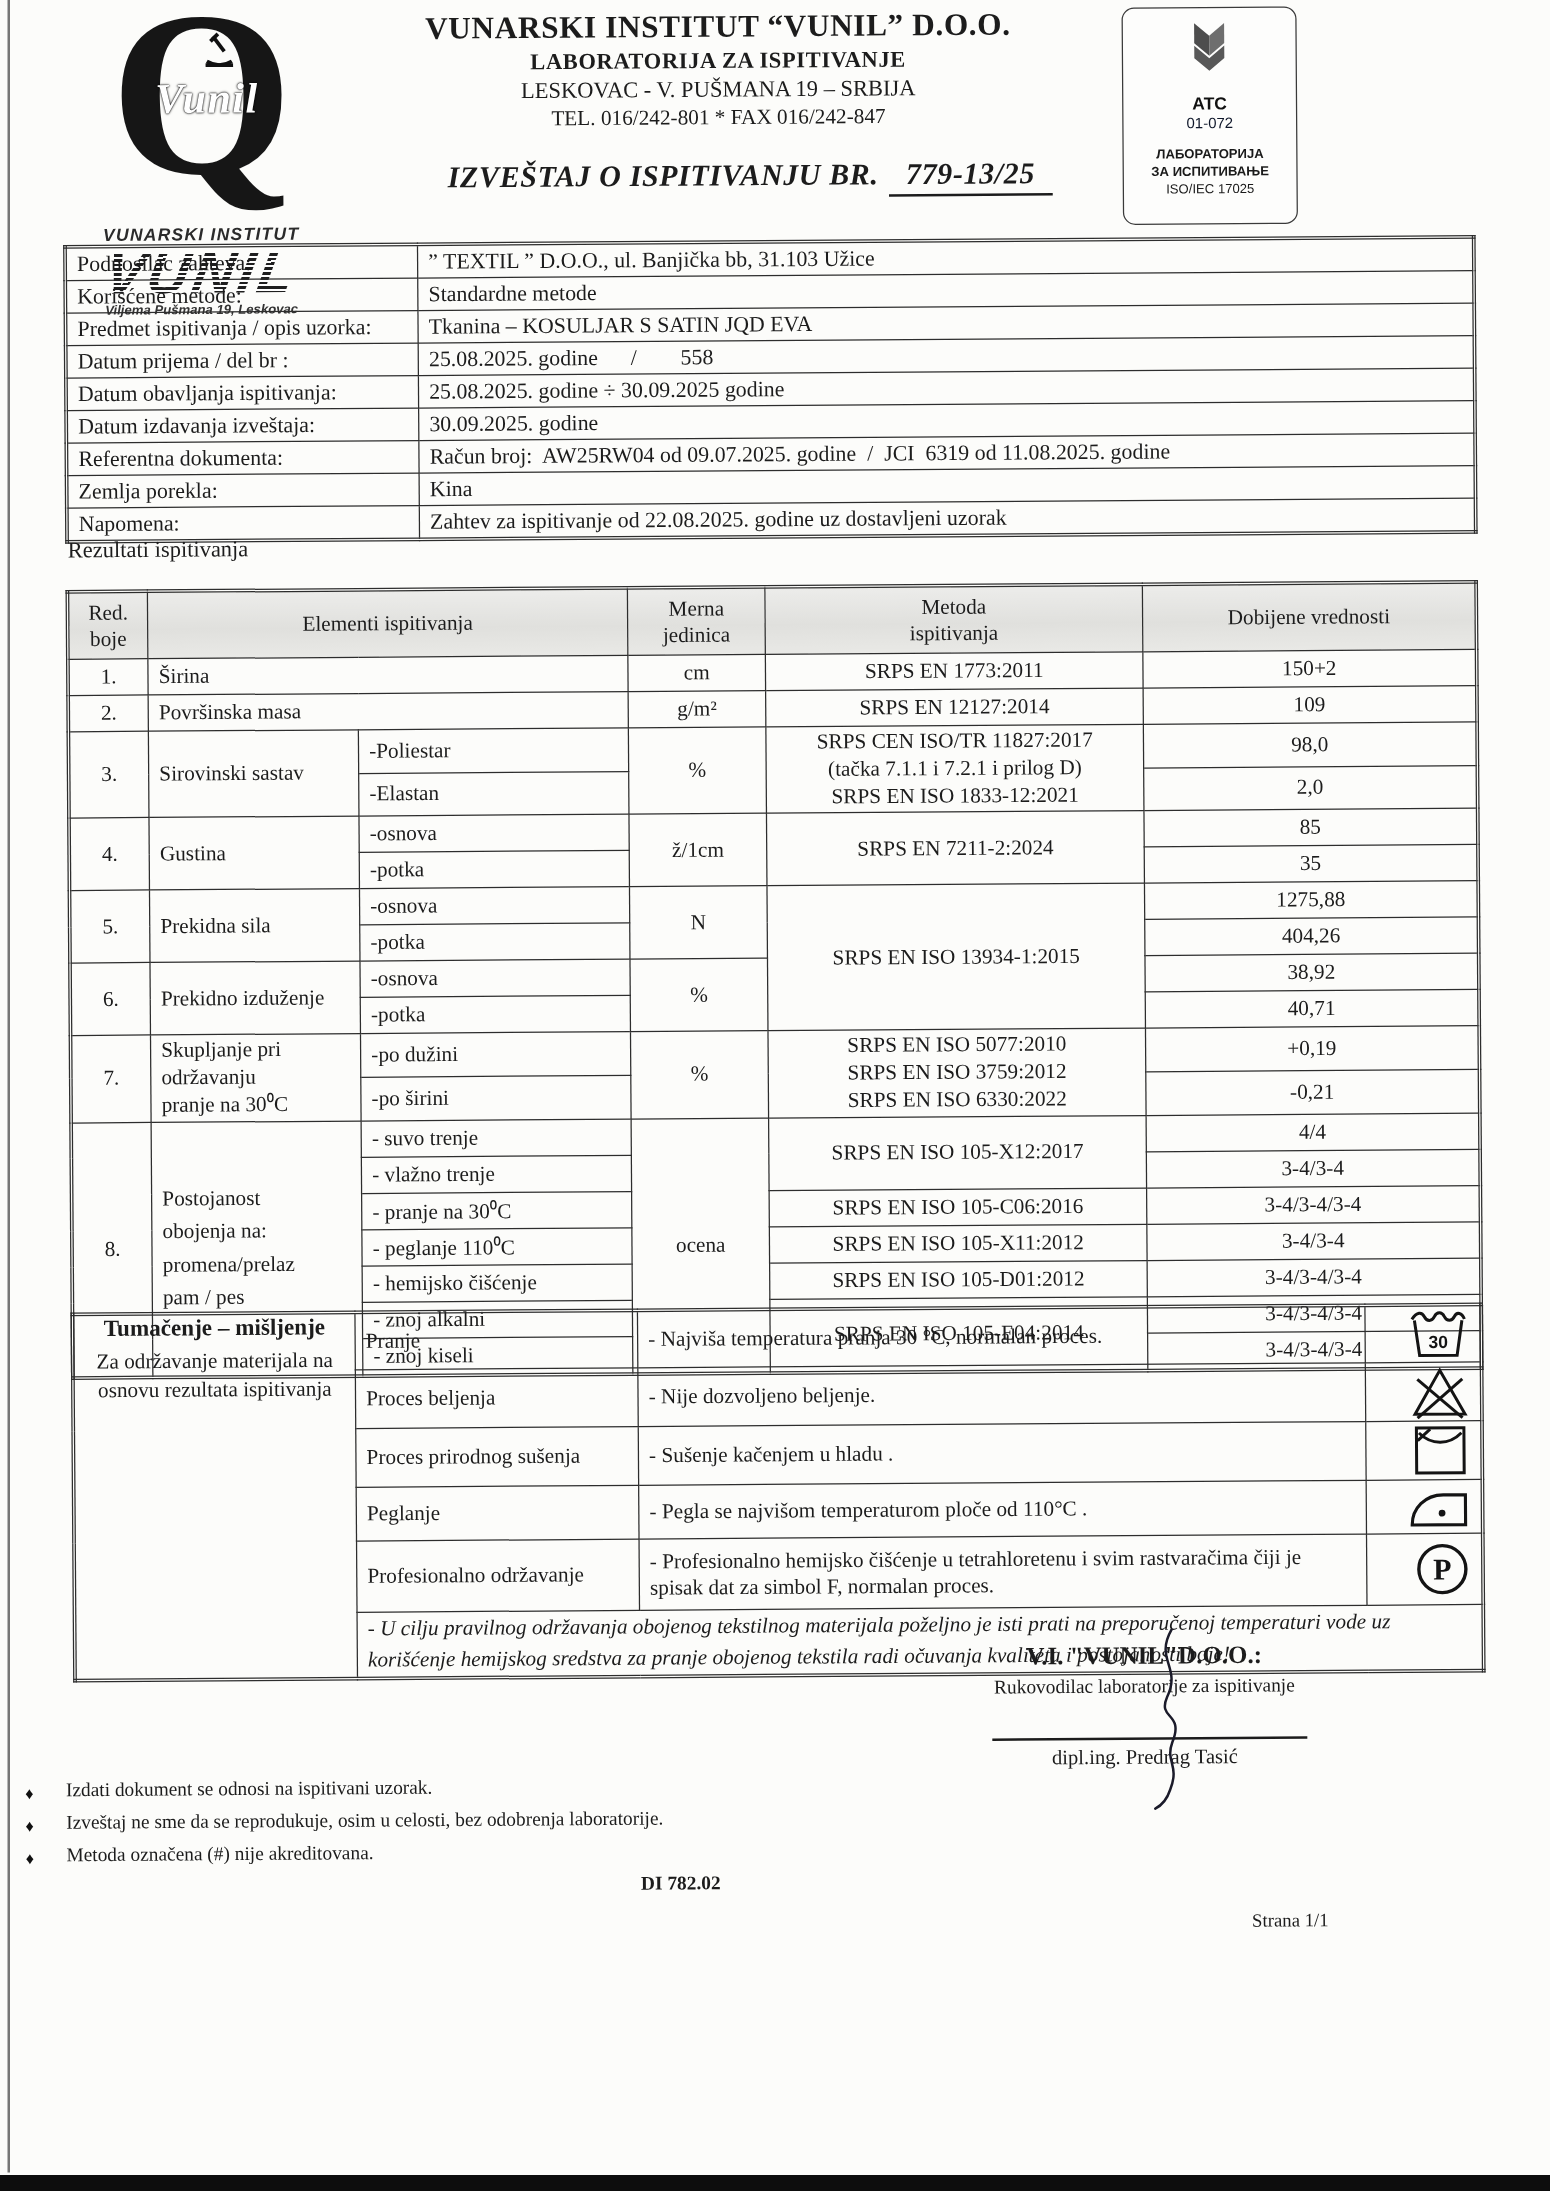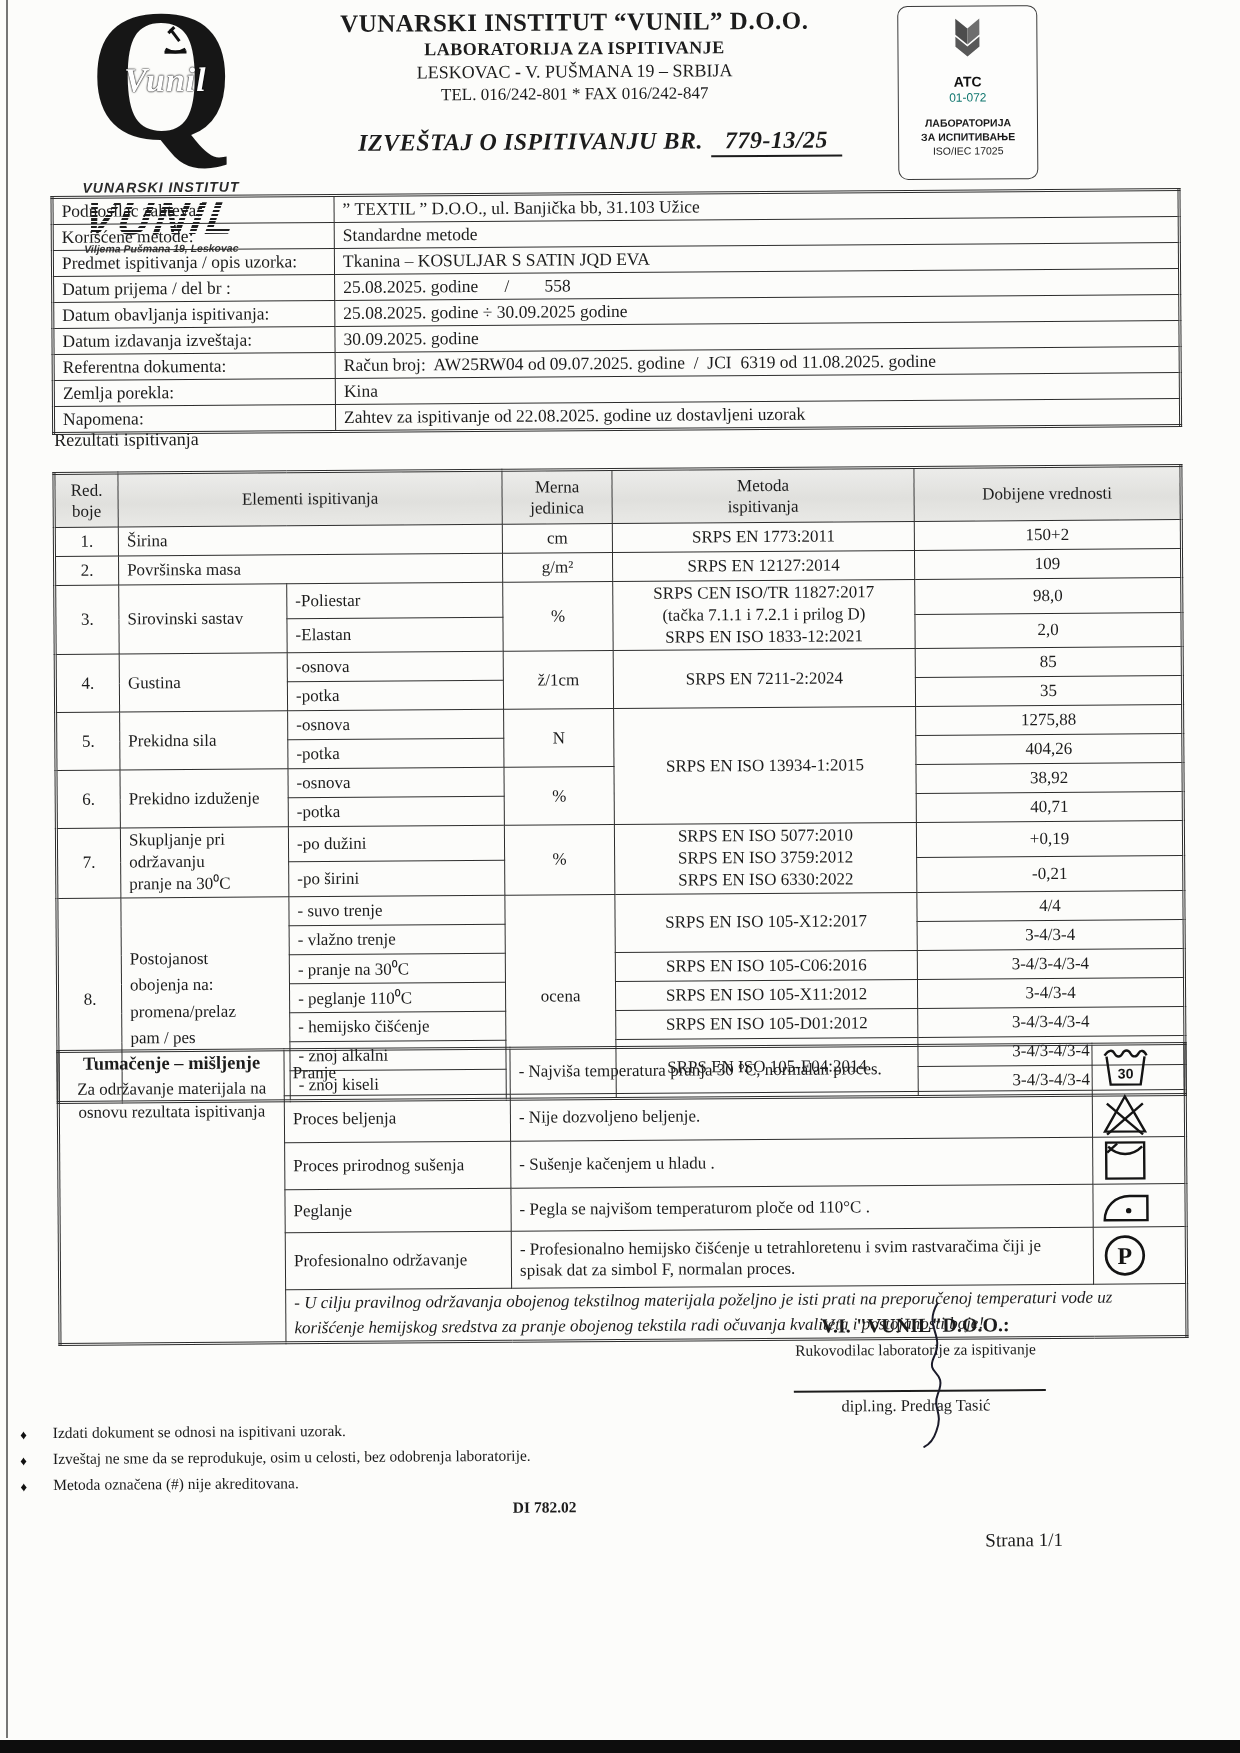--- a/index.html
+++ b/index.html
@@ -32,21 +32,21 @@
   .head-center{position:absolute; left:295px; top:8px; width:570px; text-align:center;}
   .org-name{font-size:25px; font-weight:700; letter-spacing:.5px;}
   .org-sub1{font-size:18px; font-weight:700; margin-top:2px; letter-spacing:.5px;}
   .org-sub2{font-size:18px; margin-top:2px;}
   .org-sub3{font-size:17px; margin-top:2px;}
   .report-title{position:absolute; left:255px; top:128px; width:700px; text-align:center; font-size:24px; font-weight:700; font-style:italic; letter-spacing:.5px;}
   .report-no{display:inline-block; border-bottom:2.5px solid #1c1c1c; padding:0 14px 1px 14px; margin-left:8px;}
 
   .badge{position:absolute; left:903px; top:8px; width:138px; height:172px; border:1.6px solid #3a3a3a; border-radius:10px; background:#fdfdfc; text-align:center; font-family:"Liberation Sans",sans-serif;}
   .badge-name{font-weight:700; font-size:14px; color:#111; margin-top:1px;}
-  .badge-num{font-size:12px; color:#0f766e; margin-top:1px;}
+  .badge-num{font-size:12px; color:#0f172a; margin-top:1px;}
   .badge-lab{font-size:10.5px; font-weight:700; color:#1a1a1a; margin-top:12px; line-height:1.3; white-space:pre-line;}
   .badge-iso{font-size:10.5px; font-weight:400; color:#1a1a1a; margin-top:1px;}
 
   
   table{border-collapse:collapse; table-layout:fixed;}
   .doc-table{position:absolute; left:55px; width:1130px; border:3px double #2d2d2d;}
   .doc-table td,.doc-table th{border:1.6px solid #2d2d2d; padding:1px 8px; overflow:hidden;}
 
   
   #info-table{top:192px;}
@@ -70,39 +70,39 @@
   .elem8{line-height:1.55;}
 
   
   #int-table{top:1046px;}
   #int-table td{font-size:17px;}
   .int-title-cell{text-align:center; vertical-align:top; padding-top:24px;}
   .int-title{font-weight:700; font-size:18.5px;}
   .int-sub{font-size:17px; white-space:pre-line; line-height:1.35; margin-top:4px;}
   .int-label{padding-left:10px;}
   .int-text{padding-left:14px; line-height:1.25;}
-  .int-sym{text-align:left; padding:2px;}
+  .int-sym{text-align:right; padding:2px;}
   .int-note{font-style:italic; font-size:16.5px; line-height:1.45; padding:6px 12px;}
   .sym-svg{display:inline-block; vertical-align:middle;}
 
   
   .sig-block{position:absolute; left:762px; top:1316px; width:300px; text-align:center;}
   .sig-company{font-size:20px; font-weight:700;}
   .sig-role{font-size:15.5px; margin-top:4px;}
   .sig-line{position:absolute; left:28px; top:76px; width:252px; border-top:2px solid #1c1c1c;}
   .sig-name{position:absolute; left:0; top:82px; width:100%; font-size:16.5px;}
   .sig-squiggle{position:absolute; left:128px; top:-14px;}
 
   
   .bullets{position:absolute; left:16px; top:1420px; width:640px;}
   .bullet-row{display:flex; align-items:flex-start; margin-bottom:7px;}
   .bullet-glyph{font-size:13px; margin:3px 26px 0 0; color:#111;}
   .bullet-text{font-size:15.5px;}
   .doc-code{position:absolute; left:0; top:1498px; width:1080px; text-align:center; font-weight:700; font-size:15.5px;}
-  .page-no{position:absolute; right:182px; top:1532px; font-size:19px;}
+  .page-no{position:absolute; right:182px; top:1532px; font-size:15px;}
 </style>
 </head>
 <body>
 
 <div id="page">
   <div id="sheet">
 
     <div class="logo-block">
       <div class="q-wrap">
         <div class="q-glyph">Q</div>

